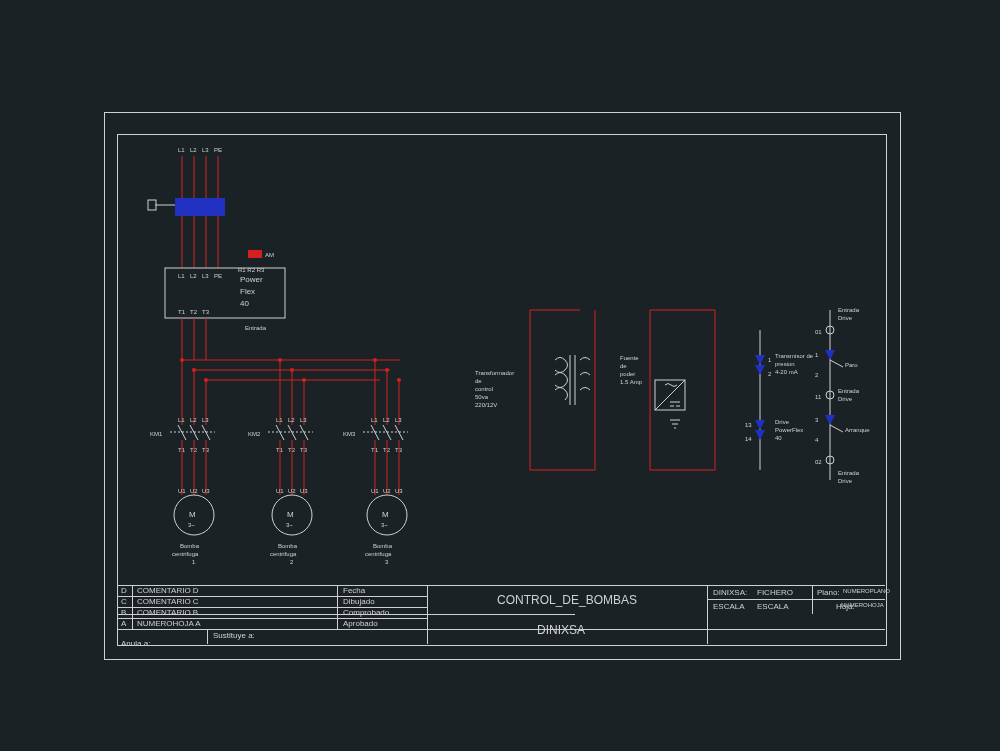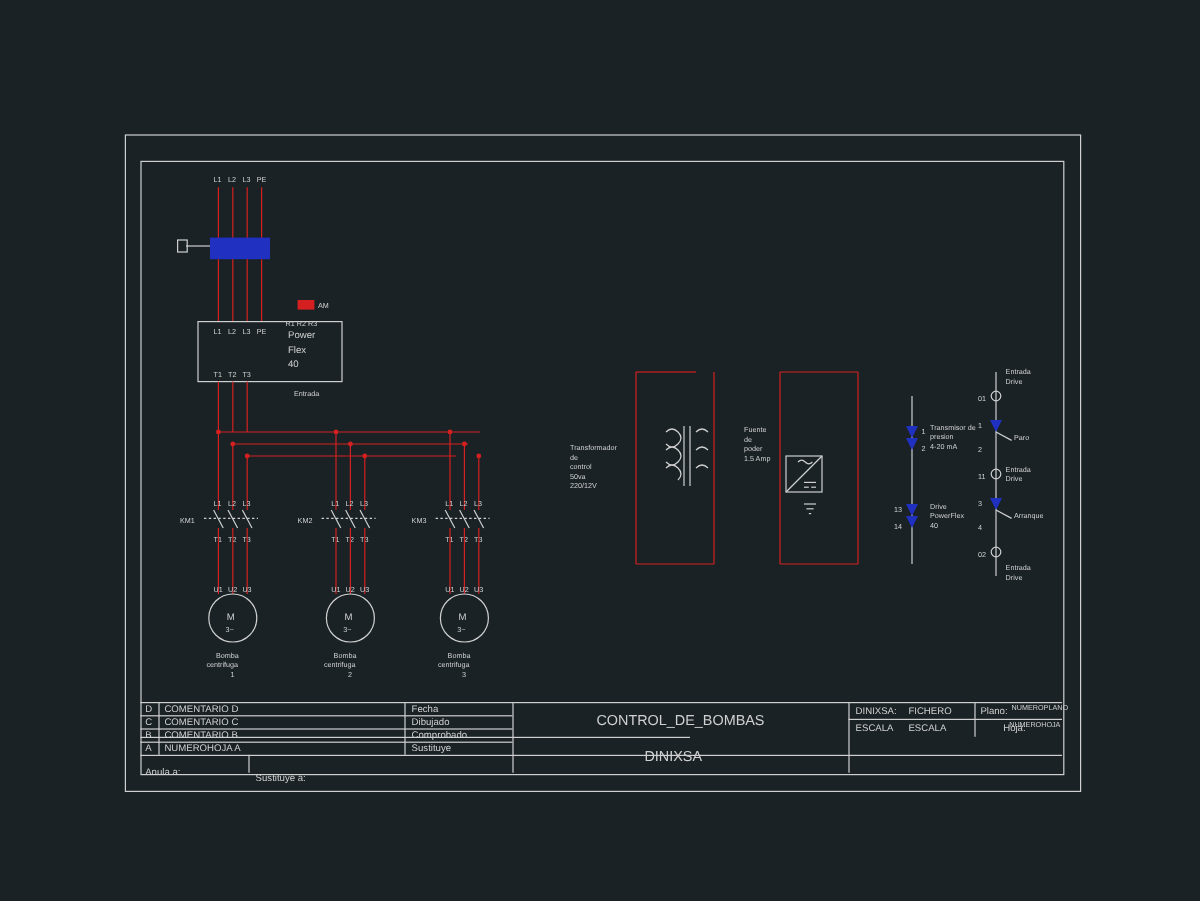--- a/index.html
+++ b/index.html
@@ -327,24 +327,24 @@
     <div class="tb-text" style="left:4px;top:12px;">C</div>
     <div class="tb-text" style="left:20px;top:12px;">COMENTARIO C</div>
     <div class="tb-text" style="left:4px;top:23px;">B</div>
     <div class="tb-text" style="left:20px;top:23px;">COMENTARIO B</div>
     <div class="tb-text" style="left:4px;top:34px;">A</div>
     <div class="tb-text" style="left:20px;top:34px;">NUMEROHOJA A</div>
 
     <div class="tb-text" style="left:226px;top:1px;">Fecha</div>
     <div class="tb-text" style="left:226px;top:12px;">Dibujado</div>
     <div class="tb-text" style="left:226px;top:23px;">Comprobado</div>
-    <div class="tb-text" style="left:226px;top:34px;">Sustituye</div>
+    <div class="tb-text" style="left:226px;top:34px;">Aprobado</div>
 
     <div class="tb-text" style="left:4px;top:54px;">Anula a:</div>
-    <div class="tb-text" style="left:96px;top:59px;">Sustituye a:</div>
+    <div class="tb-text" style="left:96px;top:46px;">Sustituye a:</div>
 
     <div class="tb-text tb-title" style="left:380px;top:8px;">CONTROL_DE_BOMBAS</div>
     <div class="tb-text tb-title" style="left:420px;top:38px;text-align:right;">DINIXSA</div>
 
     <div class="tb-text" style="left:596px;top:3px;">DINIXSA:</div>
     <div class="tb-text" style="left:640px;top:3px;">FICHERO</div>
     <div class="tb-text" style="left:596px;top:17px;">ESCALA</div>
     <div class="tb-text" style="left:640px;top:17px;">ESCALA</div>
     <div class="tb-text" style="left:700px;top:3px;">Plano:</div>
     <div class="tb-text" style="left:726px;top:3px;font-size:6px;">NUMEROPLANO</div>

